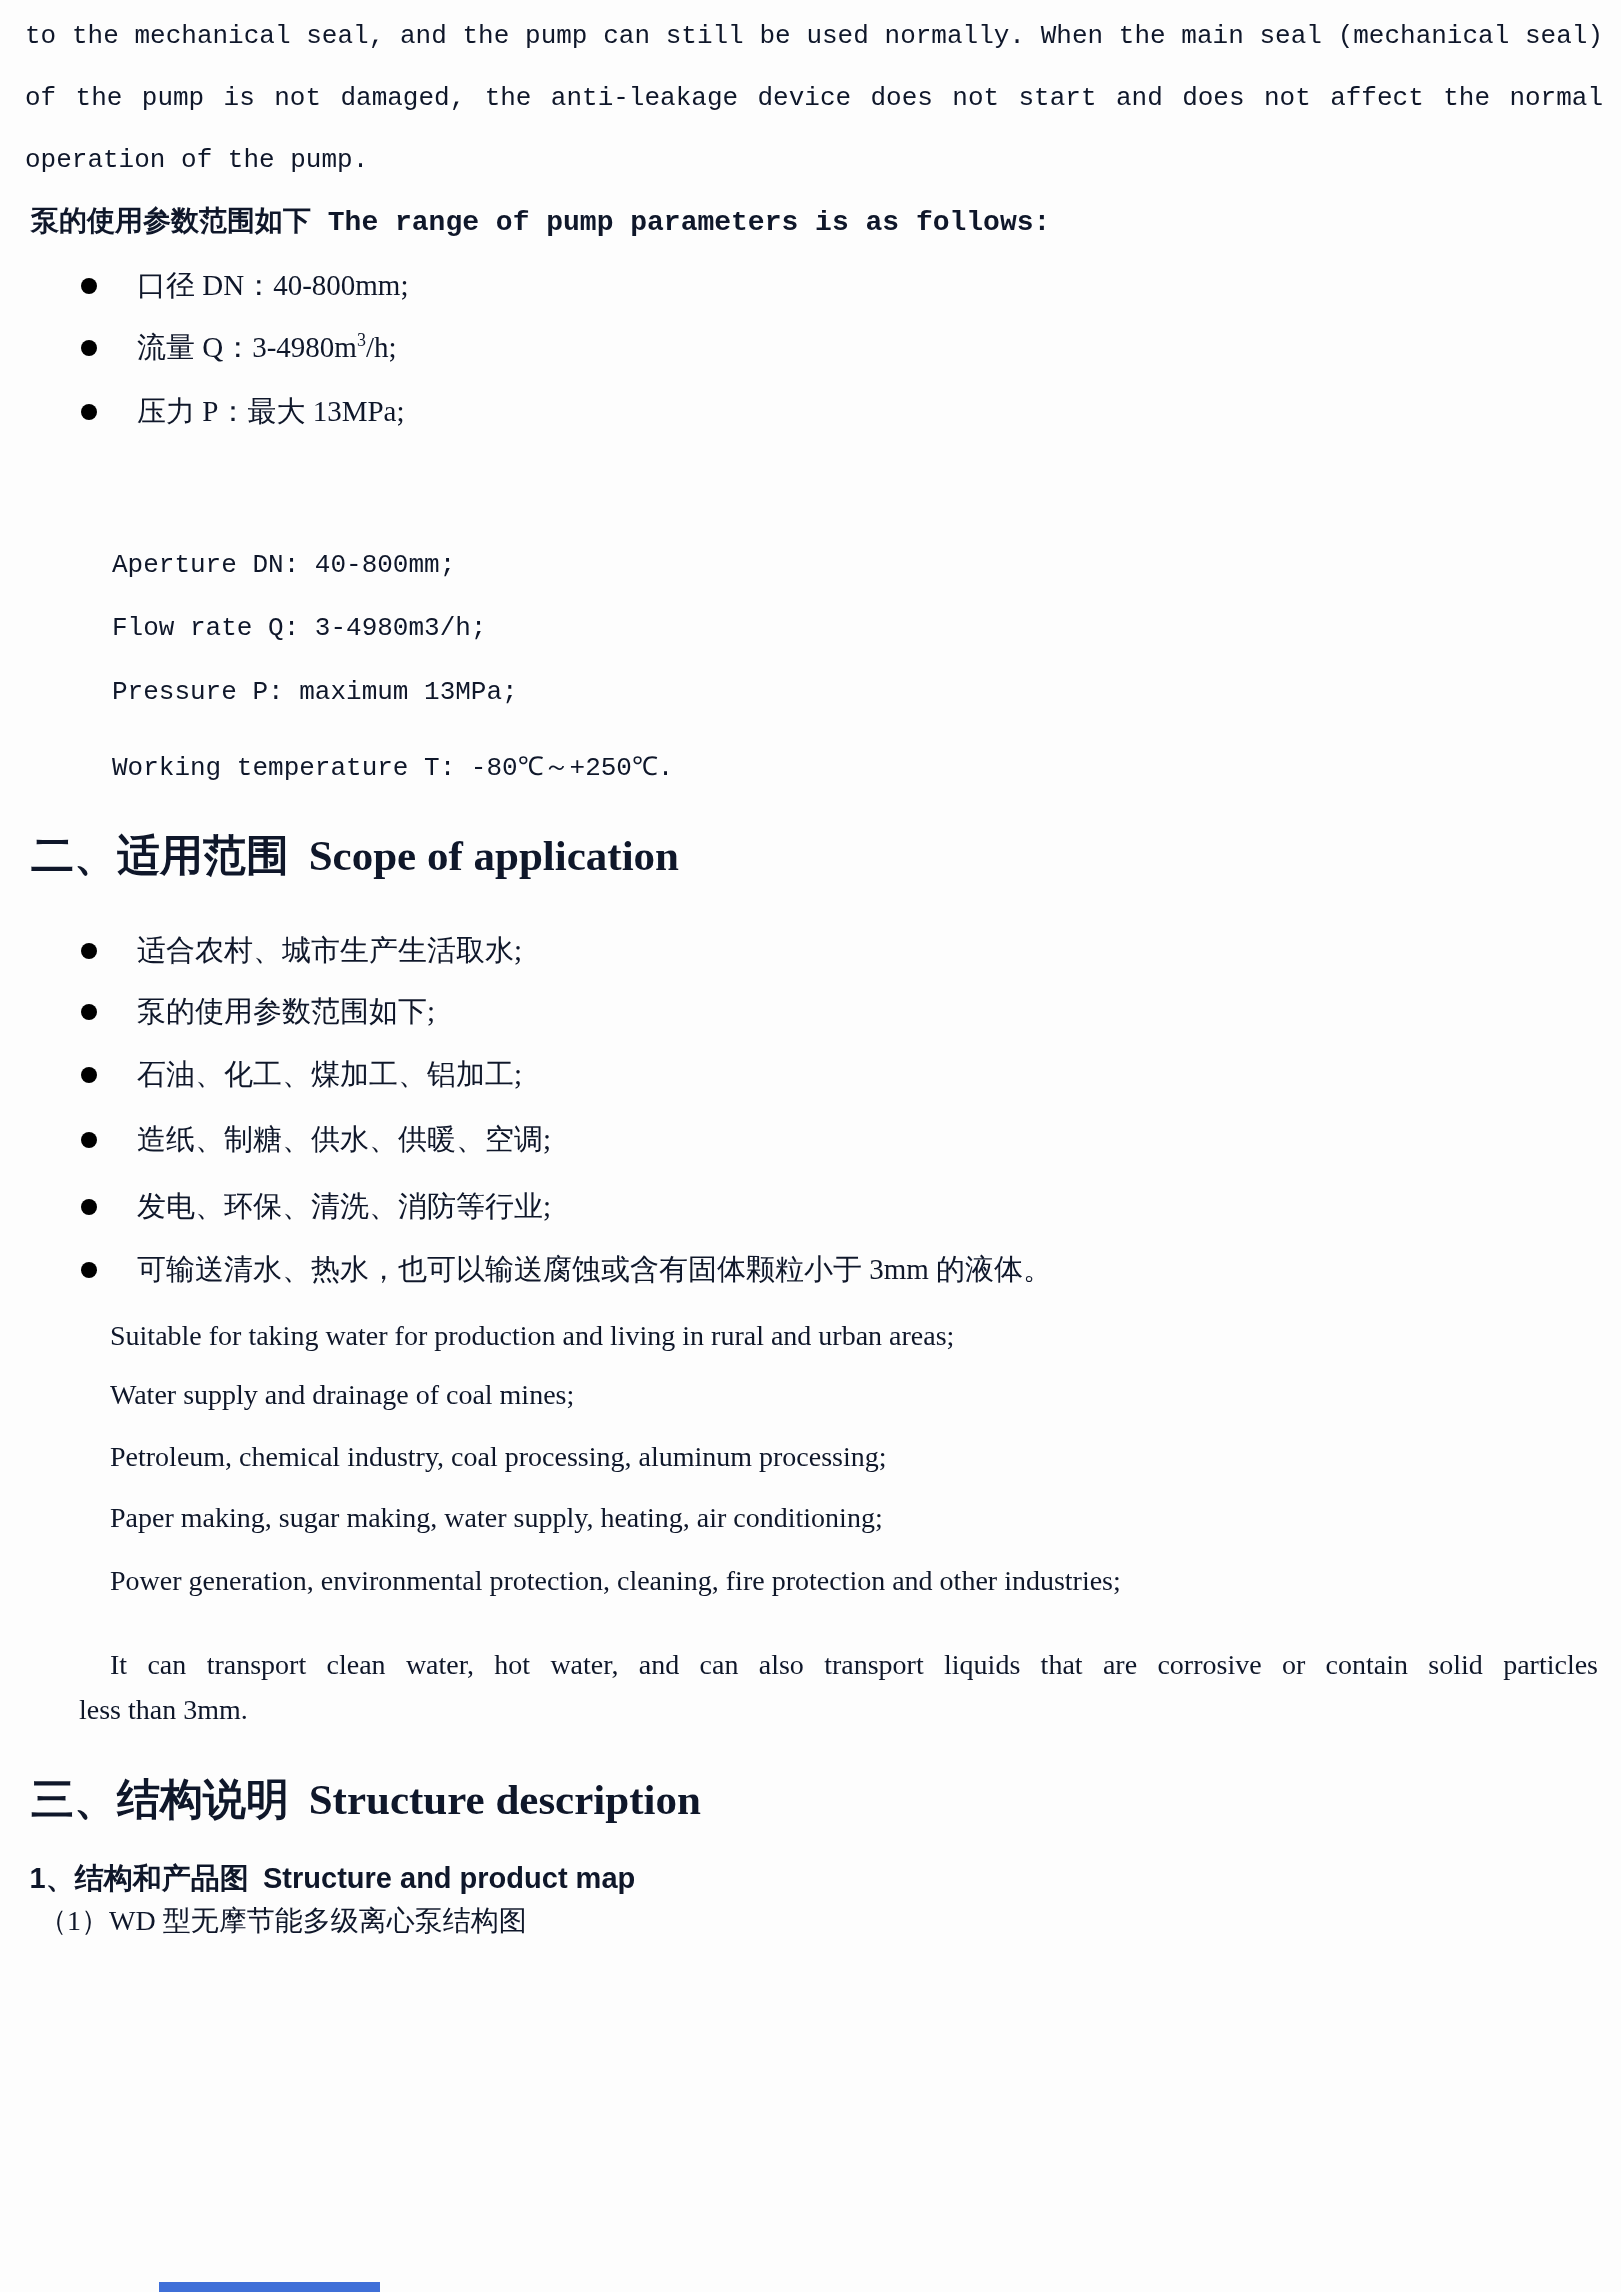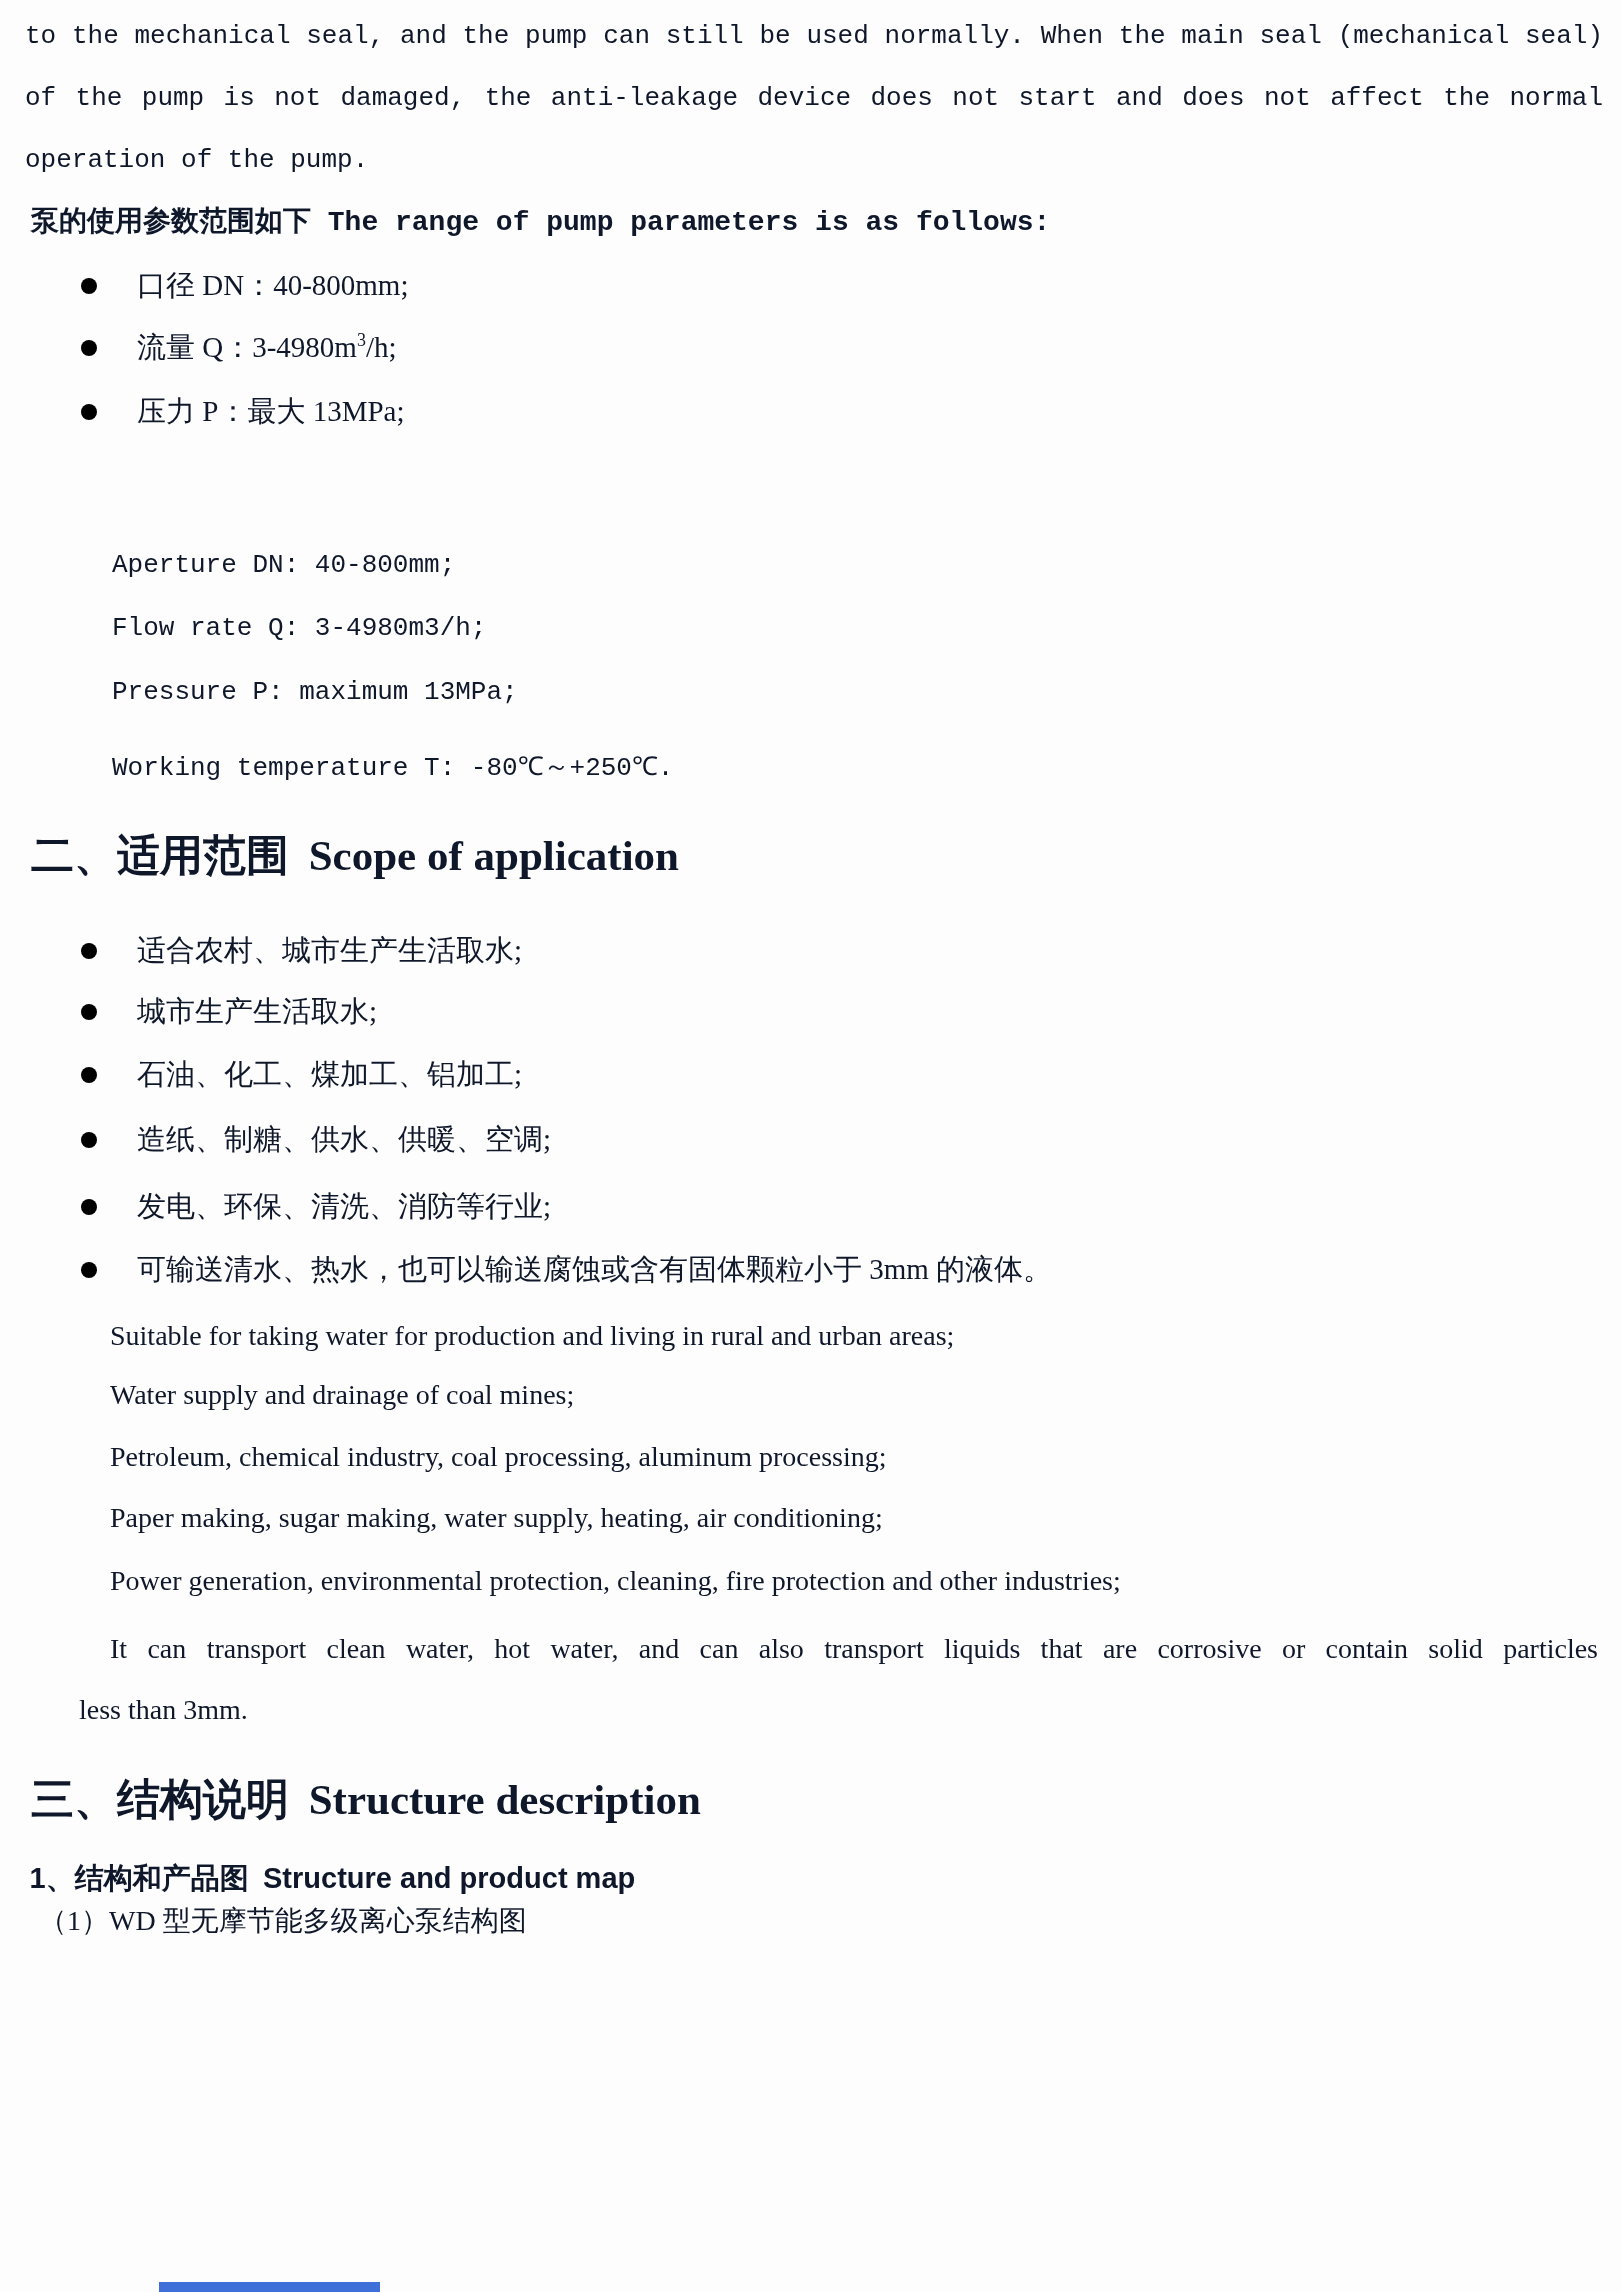--- a/index.html
+++ b/index.html
@@ -17,21 +17,21 @@
   .bullet .dot{width:16px;height:16px;border-radius:50%;background:#000;flex:0 0 16px;margin-right:40px;}
   sup{font-size:0.62em;line-height:0;}
   
   .mline{left:112px;height:39px;line-height:39px;font-size:26px;white-space:nowrap;}
   
   .h2{left:31px;height:57px;line-height:57px;font-size:43px;font-weight:bold;white-space:nowrap;}
   .h2 .en{margin-left:19.7px;}
   
   .sline{left:110px;height:39px;line-height:39px;font-size:28px;white-space:nowrap;}
   .sjust{left:110px;width:1488px;height:39px;line-height:39px;font-size:28px;
-         text-align:justify;text-align-last:justify;overflow:hidden;white-space:normal;}
+         text-align:justify;text-align-last:justify;overflow:hidden;white-space:normal;margin-top:16px;}
   .stail{left:79px;height:39px;line-height:39px;font-size:28px;white-space:nowrap;}
   
   .sub{left:29.6px;height:39px;line-height:39px;font-size:29px;font-weight:bold;
        font-family:"Liberation Sans","DejaVu Sans",sans-serif;white-space:nowrap;}
   .sub .en{margin-left:14.3px;}
   .caption{left:39px;height:39px;line-height:39px;font-size:28px;white-space:nowrap;}
   .bottom-bar{left:159px;top:2282px;width:221px;height:10.7px;}
 </style>
 </head>
 <body>
@@ -67,21 +67,21 @@
   <div class="abs h2" style="top:827px;">
     <span>二、适用范围</span><span class="en">Scope of application</span>
   </div>
 
   <div class="abs bullet" style="top:931px;">
     <span class="dot"></span>
     <span>适合农村、城市生产生活取水;</span>
   </div>
   <div class="abs bullet" style="top:992px;">
     <span class="dot"></span>
-    <span>城市生产生活取水;</span>
+    <span>泵的使用参数范围如下;</span>
   </div>
   <div class="abs bullet" style="top:1055px;">
     <span class="dot"></span>
     <span>石油、化工、煤加工、铝加工;</span>
   </div>
   <div class="abs bullet" style="top:1120px;">
     <span class="dot"></span>
     <span>造纸、制糖、供水、供暖、空调;</span>
   </div>
   <div class="abs bullet" style="top:1187px;">

